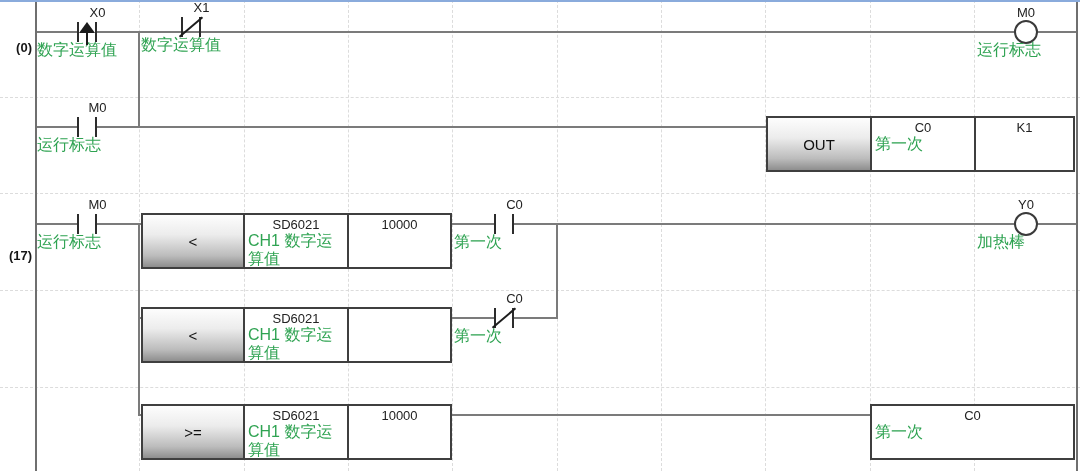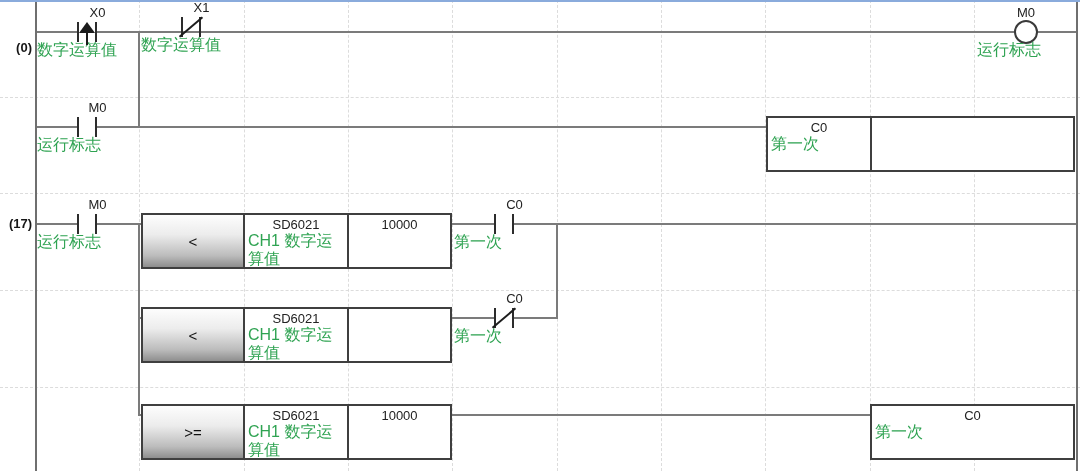--- a/index.html
+++ b/index.html
@@ -62,21 +62,21 @@
   <div class="wireh" style="left:452px;top:223px;width:626px"></div>
   <div class="wireh" style="left:138px;top:317px;width:5px"></div>
   <div class="wireh" style="left:452px;top:317px;width:106px"></div>
   <div class="wireh" style="left:138px;top:414px;width:5px"></div>
   <div class="wireh" style="left:452px;top:414px;width:419px"></div>
   <div class="wirev" style="left:138px;top:31px;height:97px"></div>
   <div class="wirev" style="left:138px;top:223px;height:193px"></div>
   <div class="wirev" style="left:556px;top:223px;height:96px"></div>
 
   <div class="step" style="top:40px">(0)</div>
-  <div class="step" style="top:216px">(17)</div>
+  <div class="step" style="top:248px">(17)</div>
 
   <div class="cgroup" style="left:35px;top:5px">
     <div class="dev">X0</div>
     <div class="gap"></div>
     <div class="bar" style="left:42px"></div>
     <div class="bar" style="left:60px"></div>
     <div class="ahead"></div>
     <div class="astem"></div>
     <div class="cmt">数字运算值</div>
   </div>
@@ -98,23 +98,27 @@
 
   <div class="cgroup" style="left:35px;top:100px">
     <div class="dev">M0</div>
     <div class="gap"></div>
     <div class="bar" style="left:42px"></div>
     <div class="bar" style="left:60px"></div>
     <div class="cmt">运行标志</div>
   </div>
 
   <div class="block" style="left:766px;top:116px;width:309px">
+    <div class="bgray" style="width:104px">OUT</div>
     <div class="bcell bdiv" style="width:104px">
       <div class="bdev">C0</div>
       <div class="bcmt">第一次</div>
+    </div>
+    <div class="bcell" style="flex:1">
+      <div class="bdev">K1</div>
     </div>
   </div>
 
   <div class="cgroup" style="left:35px;top:197px">
     <div class="dev">M0</div>
     <div class="gap"></div>
     <div class="bar" style="left:42px"></div>
     <div class="bar" style="left:60px"></div>
     <div class="cmt">运行标志</div>
   </div>
@@ -131,20 +135,25 @@
   </div>
 
   <div class="cgroup" style="left:452px;top:197px">
     <div class="dev">C0</div>
     <div class="gap"></div>
     <div class="bar" style="left:42px"></div>
     <div class="bar" style="left:60px"></div>
     <div class="cmt">第一次</div>
   </div>
 
+  <div class="coilgroup" style="top:197px">
+    <div class="dev">Y0</div>
+    <div class="coil"></div>
+    <div class="cmt" style="left:3px">加热棒</div>
+  </div>
 
   <div class="block" style="left:141px;top:307px;width:311px">
     <div class="bgray" style="width:102px">&lt;</div>
     <div class="bcell bdiv" style="width:104px">
       <div class="bdev">SD6021</div>
       <div class="bcmt">CH1 数字运算值</div>
     </div>
   </div>
 
   <div class="cgroup" style="left:452px;top:291px">

